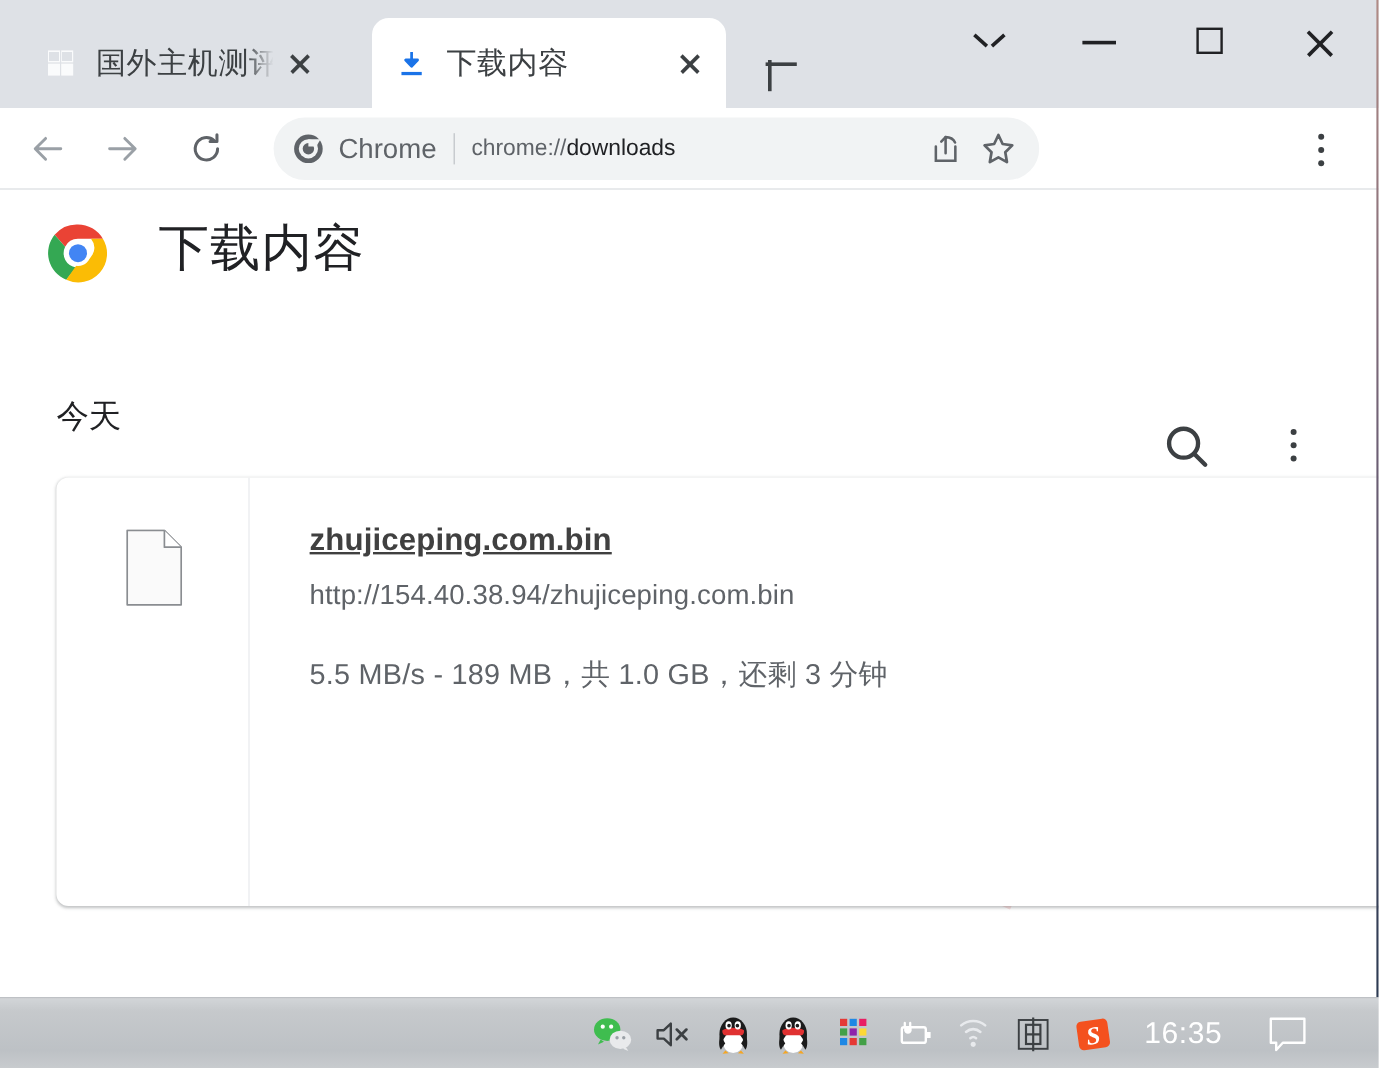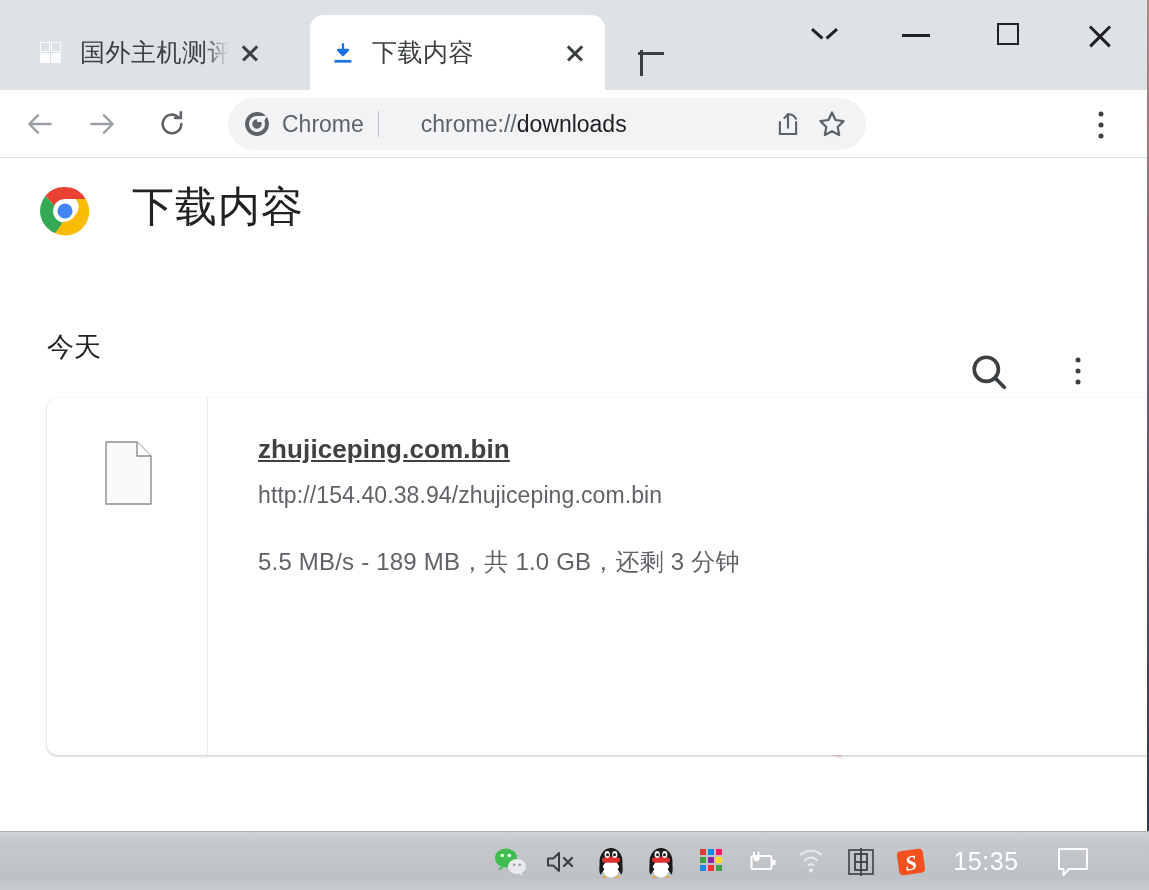--- a/index.html
+++ b/index.html
@@ -217,25 +217,24 @@
     color: #5f6368;
     white-space: nowrap;
   }
   #omnibox-separator {
     width: 1px; height: 26px;
     background: #bdc1c6;
     margin: 0 14px;
     flex: 0 0 1px;
   }
   #omnibox-url {
-    font-size: 23px;
+    font-size: 19px;
     color: #202124;
     white-space: nowrap;
     flex: 1 1 auto;
-    margin-left: 28px;
   }
   #omnibox-url .dim { color: #5f6368; }
   .omni-icon {
     width: 36px; height: 36px;
     flex: 0 0 36px;
     margin-left: 8px;
     position: relative;
     cursor: pointer;
   }
   #browser-menu-button {
@@ -660,21 +659,21 @@
         </svg>
       </div>
 
       <div class="tray-item">
         <svg width="34" height="34" viewBox="0 0 34 34">
           <rect x="4" y="5" width="26" height="24" rx="4" fill="#f4511e" transform="rotate(-8 17 17)"></rect>
           <text x="17" y="25" text-anchor="middle" font-family="Liberation Serif, serif" font-size="21" font-style="italic" font-weight="bold" fill="#ffffff" transform="rotate(-8 17 17)">S</text>
         </svg>
       </div>
 
-      <div id="clock" class="tray-item">15:35</div>
+      <div id="clock" class="tray-item">16:35</div>
 
       <div class="tray-item" id="notification-icon-item">
         <svg width="34" height="32" viewBox="0 0 34 32">
           <path d="M3 3h28v20H13l-5.5 6v-6H3z" fill="none" stroke="#ffffff" stroke-width="2" stroke-linejoin="round"></path>
         </svg>
       </div>
     </div>
   </div>
 
 </div>

